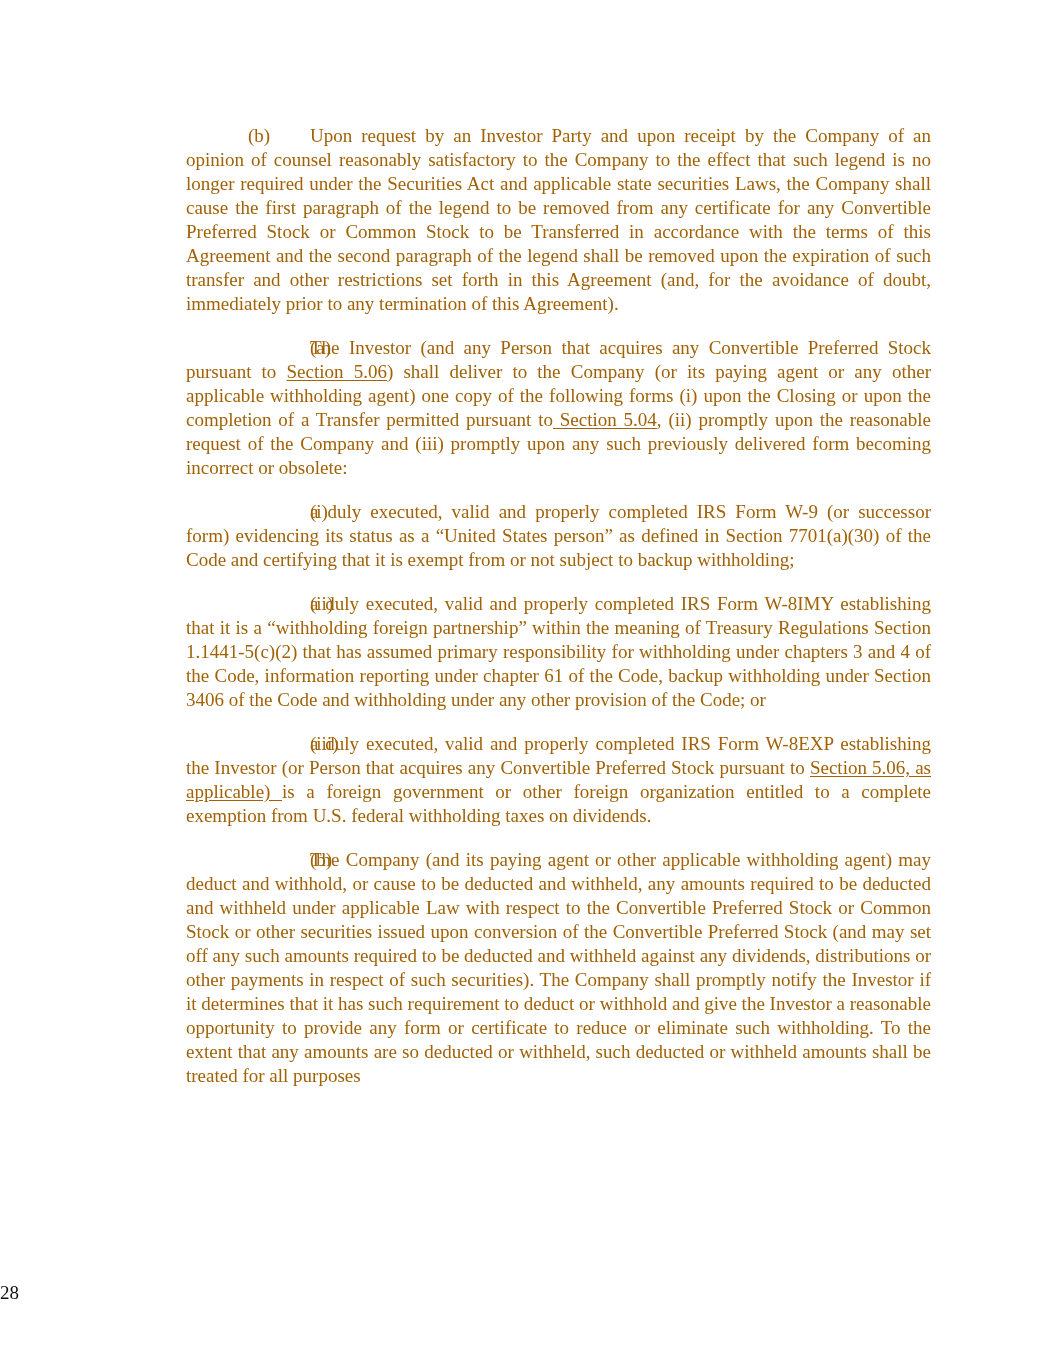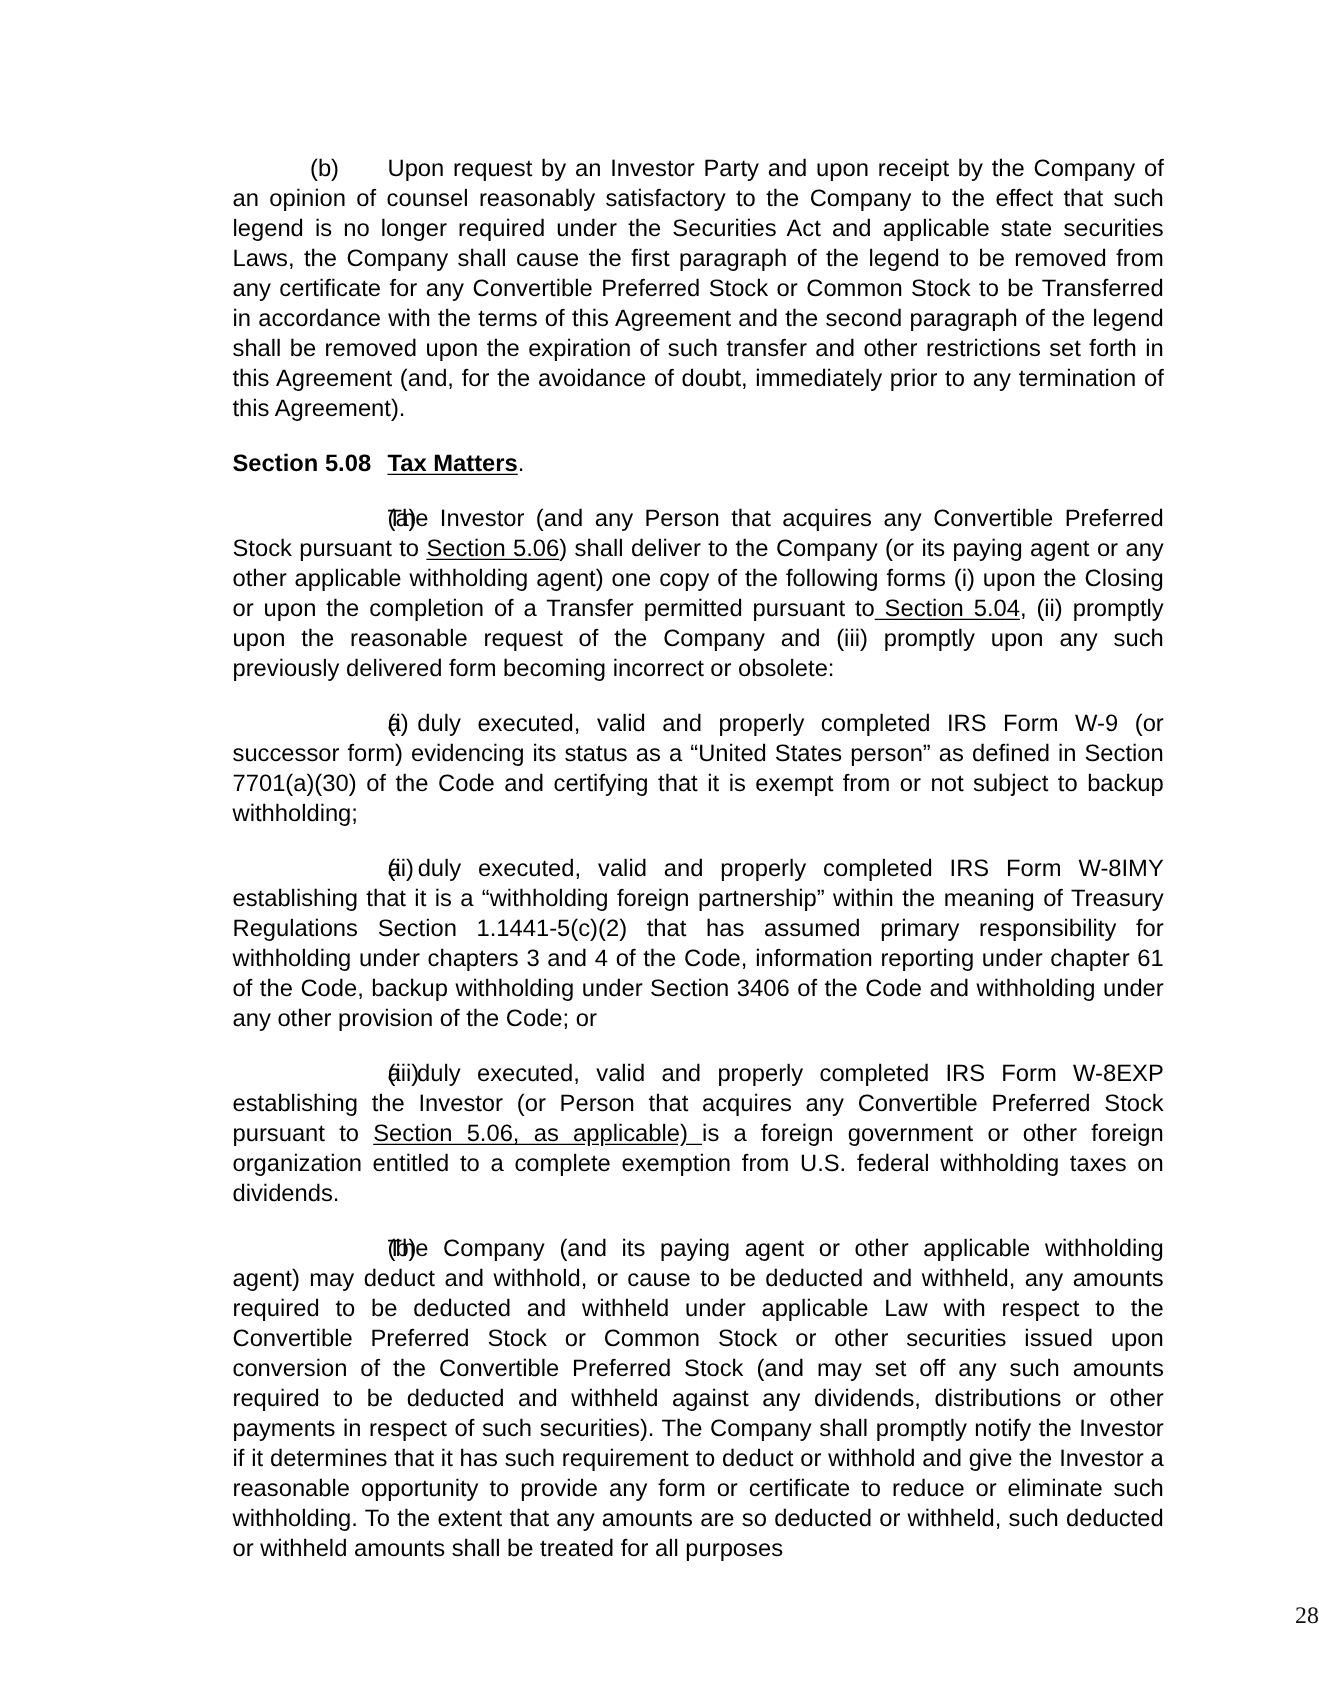--- a/index.html
+++ b/index.html
@@ -1,43 +1,42 @@
 <!DOCTYPE html>
 <html><head>
   <meta charset="utf-8">
   <style>
     html, body { margin: 0; padding: 0; background: #ffffff; }
     body { width: 1055px; height: 1365px; position: relative; overflow: hidden; }
     .page {
       position: absolute; left: 186px; top: 124px; width: 745px;
-      font-family: Liberation Sans, sans-serif; font-size: 19px; line-height: 24px;
-      color: #000000; text-align: justify;
+      font-family: Liberation Serif, serif; font-size: 19px; line-height: 24px;
+      color: #a16207; text-align: justify;
     }
     p { margin: 0; }
     .para { margin-bottom: 20px; }
     .lbl { display: inline-block; width: 62px; }
     .ind1 { text-indent: 62px; }
     .sub { text-indent: 62px; margin-bottom: 20px; }
     .sub .lbl { width: 62px; }
     .heading { font-weight: bold; margin-bottom: 20px; }
     .heading .num { display: inline-block; width: 124px; }
     u { text-decoration: underline; text-underline-offset: 2px; }
     .pagenum {
-      position: absolute; left: 0; width: 1055px; top: 1282px; text-align: right;
+      position: absolute; left: 0; width: 1055px; top: 1282px; text-align: left;
       font-family: "Liberation Serif", serif; font-size: 19px; color: #111111;
     }
   </style>
 </head>
 <body>
 
 <div class="page">
 
   <p class="para ind1"><span class="lbl" style="text-indent:0">(b)</span><span>Upon request by an Investor Party and upon receipt by the Company of an opinion of counsel reasonably satisfactory to the Company to the effect that such legend is no longer required under the Securities Act and applicable state securities Laws, the Company shall cause the first paragraph of the legend to be removed from any certificate for any Convertible Preferred Stock or Common Stock to be Transferred in accordance with the terms of this Agreement and the second paragraph of the legend shall be removed upon the expiration of such transfer and other restrictions set forth in this Agreement (and, for the avoidance of doubt, immediately prior to any termination of this Agreement).</span></p>
 
-  <p class="heading"><span class="num">Section 5.08</span><u>Tax Matters</u><span style="font-weight:normal">.</span></p>
 
   <p class="para ind1"><span class="lbl">(a)</span><span>The Investor (and any Person that acquires any Convertible Preferred Stock pursuant to </span><u>Section 5.06</u><span>) shall deliver to the Company (or its paying agent or any other applicable withholding agent) one copy of the following forms (i) upon the Closing or upon the completion of a Transfer permitted pursuant to</span><u> Section 5.04</u><span>, (ii) promptly upon the reasonable request of the Company and (iii) promptly upon any such previously delivered form becoming incorrect or obsolete:</span></p>
 
   <p class="sub"><span class="lbl">(i)</span><span>a duly executed, valid and properly completed IRS Form W-9 (or successor form) evidencing its status as a “United States person” as defined in Section 7701(a)(30) of the Code and certifying that it is exempt from or not subject to backup withholding;</span></p>
 
   <p class="sub"><span class="lbl">(ii)</span><span>a duly executed, valid and properly completed IRS Form W-8IMY establishing that it is a “withholding foreign partnership” within the meaning of Treasury Regulations Section 1.1441-5(c)(2) that has assumed primary responsibility for withholding under chapters 3 and 4 of the Code, information reporting under chapter 61 of the Code, backup withholding under Section 3406 of the Code and withholding under any other provision of the Code; or</span></p>
 
   <p class="sub"><span class="lbl">(iii)</span><span>a duly executed, valid and properly completed IRS Form W-8EXP establishing the Investor (or Person that acquires any Convertible Preferred Stock pursuant to </span><u>Section 5.06, as applicable) </u><span>is a foreign government or other foreign organization entitled to a complete exemption from U.S. federal withholding taxes on dividends.</span></p>
 
   <p class="para ind1"><span class="lbl">(b)</span><span>The Company (and its paying agent or other applicable withholding agent) may deduct and withhold, or cause to be deducted and withheld, any amounts required to be deducted and withheld under applicable Law with respect to the Convertible Preferred Stock or Common Stock or other securities issued upon conversion of the Convertible Preferred Stock (and may set off any such amounts required to be deducted and withheld against any dividends, distributions or other payments in respect of such securities). The Company shall promptly notify the Investor if it determines that it has such requirement to deduct or withhold and give the Investor a reasonable opportunity to provide any form or certificate to reduce or eliminate such withholding. To the extent that any amounts are so deducted or withheld, such deducted or withheld amounts shall be treated for all purposes</span></p>

